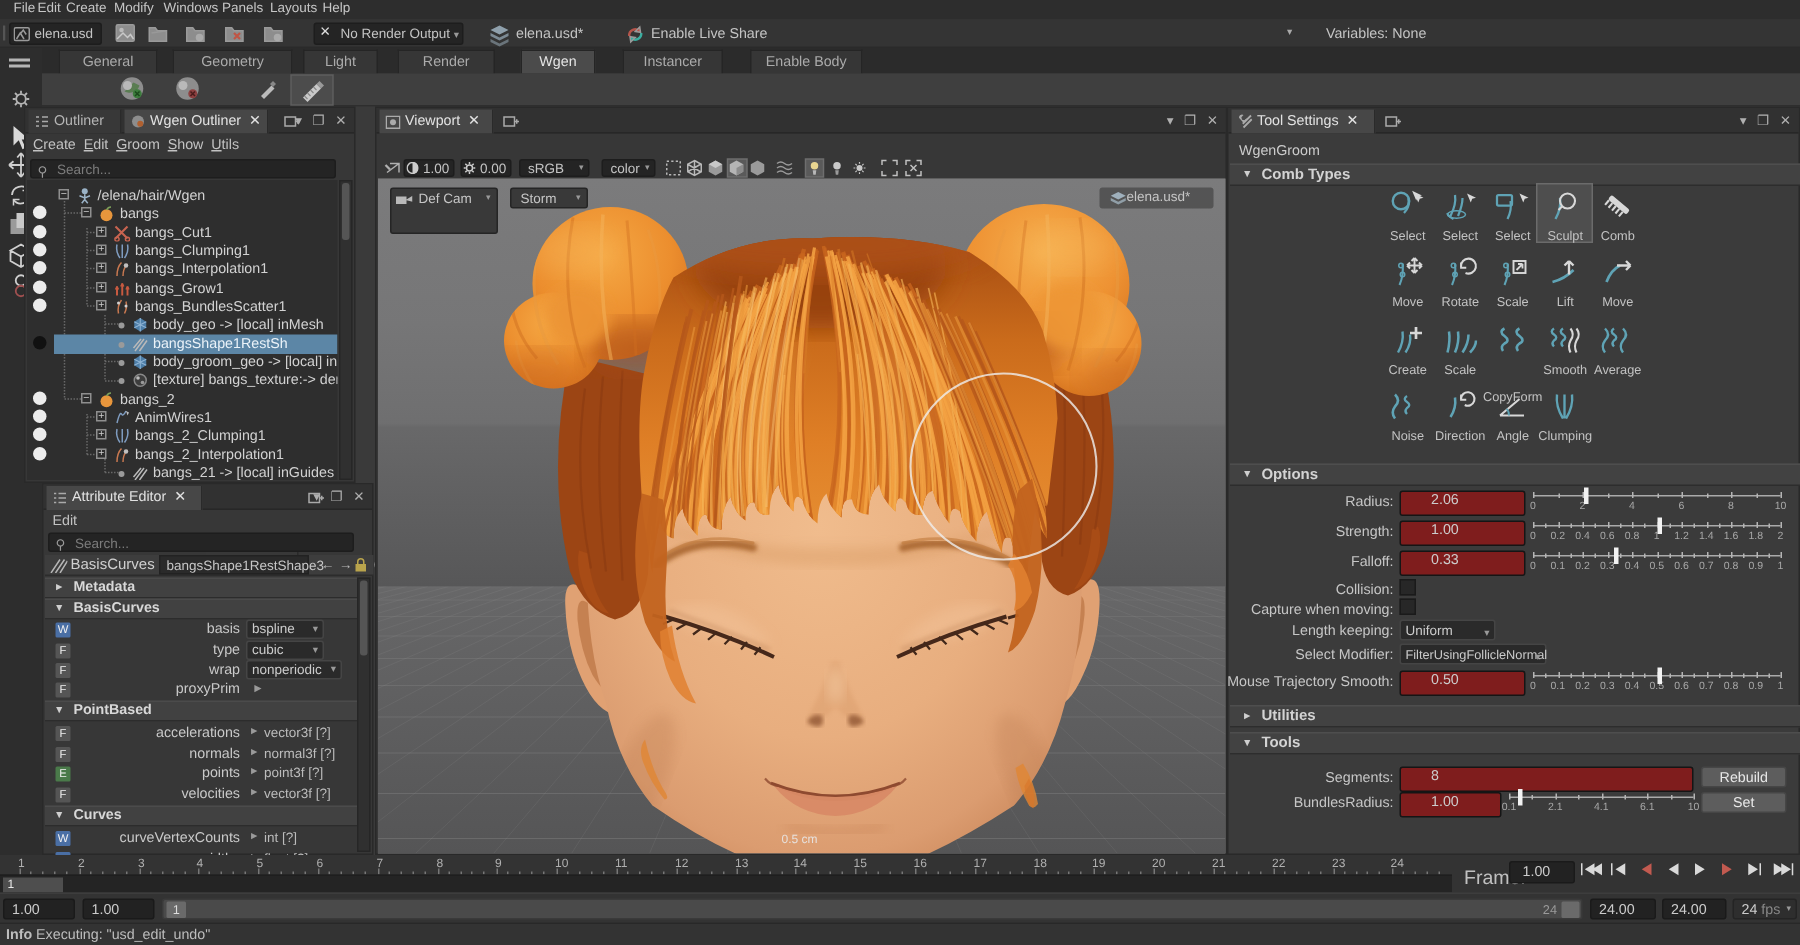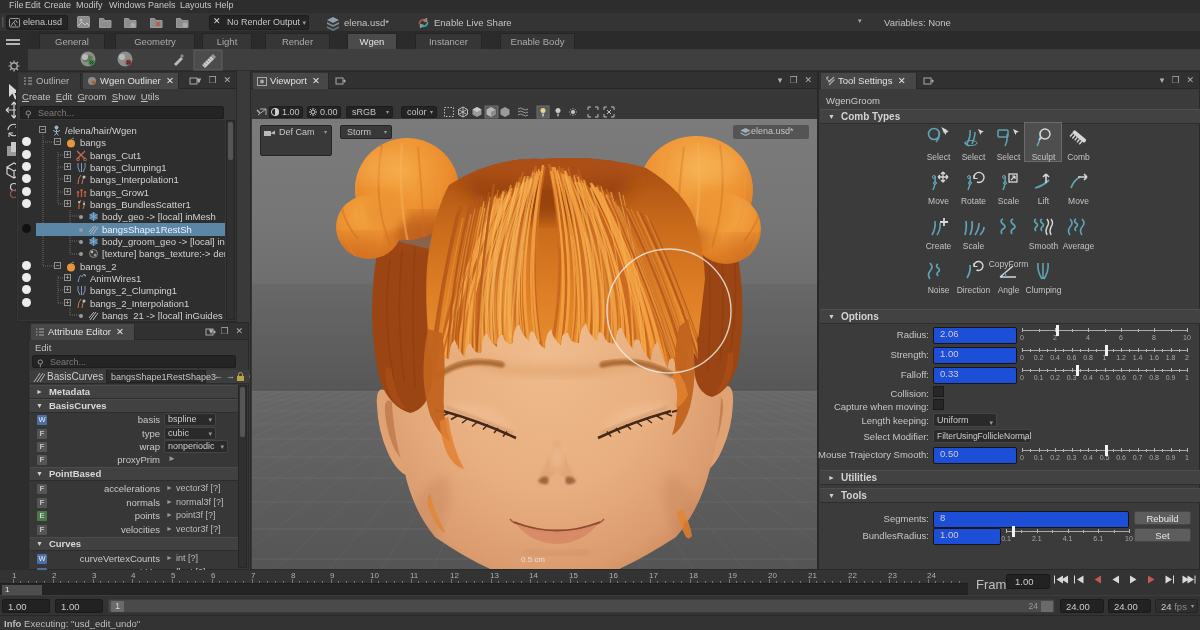--- a/index.html
+++ b/index.html
@@ -39,21 +39,21 @@
 .dd i { font-style:normal; font-size:7px; color:#999; position:absolute; right:3px; }
 #vp { left:250px; top:71px; width:568px; height:499px; }
 #vpcanvas { position:absolute; left:1px; top:47px; width:565px; height:450px; overflow:hidden; background:#757575; }
 .vpdd { position:absolute; background:rgba(46,46,46,0.85); border:1px solid #252525; border-radius:2px; color:#c6c6c6; font-size:9px; line-height:13px; }
 #tools { left:818px; top:71px; width:382px; height:499px; background:#3b3b3b;}
 .sechead { position:absolute; left:1px; width:380px; height:15px; background:#424242; border-top:1px solid #4e4e4e; border-bottom:1px solid #2d2d2d; font-weight:bold; color:#d3d3d3; font-size:10px; line-height:14px;}
 .arrow { display:inline-block; margin:0 6px 0 8px; font-size:7px; color:#cfcfcf; vertical-align:1px;}
 .combcell { position:absolute; width:35px; height:45px;}
 .combcell span { position:absolute; left:-9px; right:-9px; bottom:1px; font-size:8.5px; color:#c3c3c3; text-align:center;}
 .optlab { position:absolute; text-align:right; font-size:9.5px; color:#c6c6c6; width:200px;}
-.optin { position:absolute; height:17px; background:#1d4ed8; border:1px solid #151515; border-radius:2px; font-size:9.5px; color:#cccccc; line-height:11px; padding-left:6px;}
+.optin { position:absolute; height:17px; background:#7f1d1d; border:1px solid #151515; border-radius:2px; font-size:9.5px; color:#cccccc; line-height:11px; padding-left:20px;}
 .btn { position:absolute; background:#5d5d5d; border:1px solid #464646; border-radius:2px; color:#e8e8e8; font-size:9.5px; text-align:center; }
 .tick { position:absolute; width:1px; height:4px; background:#b5b5b5; top:3px;}
 .ticklab { position:absolute; font-size:7px; color:#a8a8a8; top:9px; transform:translateX(-50%);}
 .handle { position:absolute; width:3px; height:11px; background:#f2f2f2; top:0;}
 #ruler { left:0; top:570px; width:968px; height:13px; background:#333333;}
 #framerow { left:0; top:583px; width:968px; height:12px; background:#242424; border-top:1px solid #1e1e1e;}
 #tlright { left:968px; top:570px; width:232px; height:25px; background:#333333; }
 #rangerow { left:0; top:595px; width:1200px; height:20px; background:#333333; border-top:1px solid #3d3d3d;}
 #statusbar { left:0; top:615px; width:1200px; height:15px; background:#333333; border-top:1px solid #282828; font-size:9.5px; color:#bdbdbd;}
 .rulnum { position:absolute; top:1px; font-size:8px; color:#b0b0b0; }

